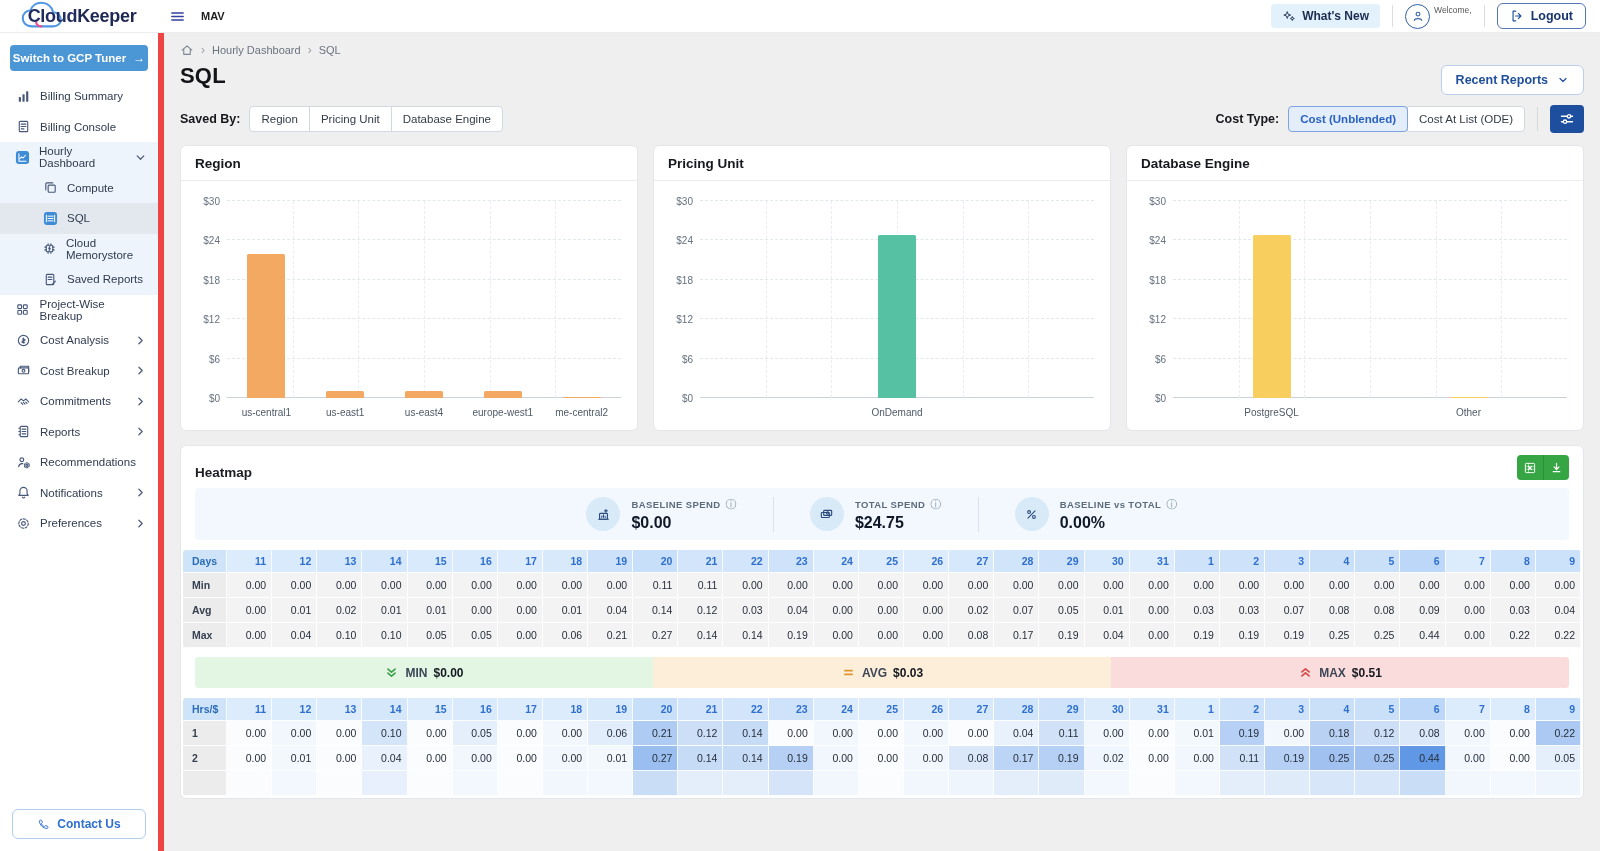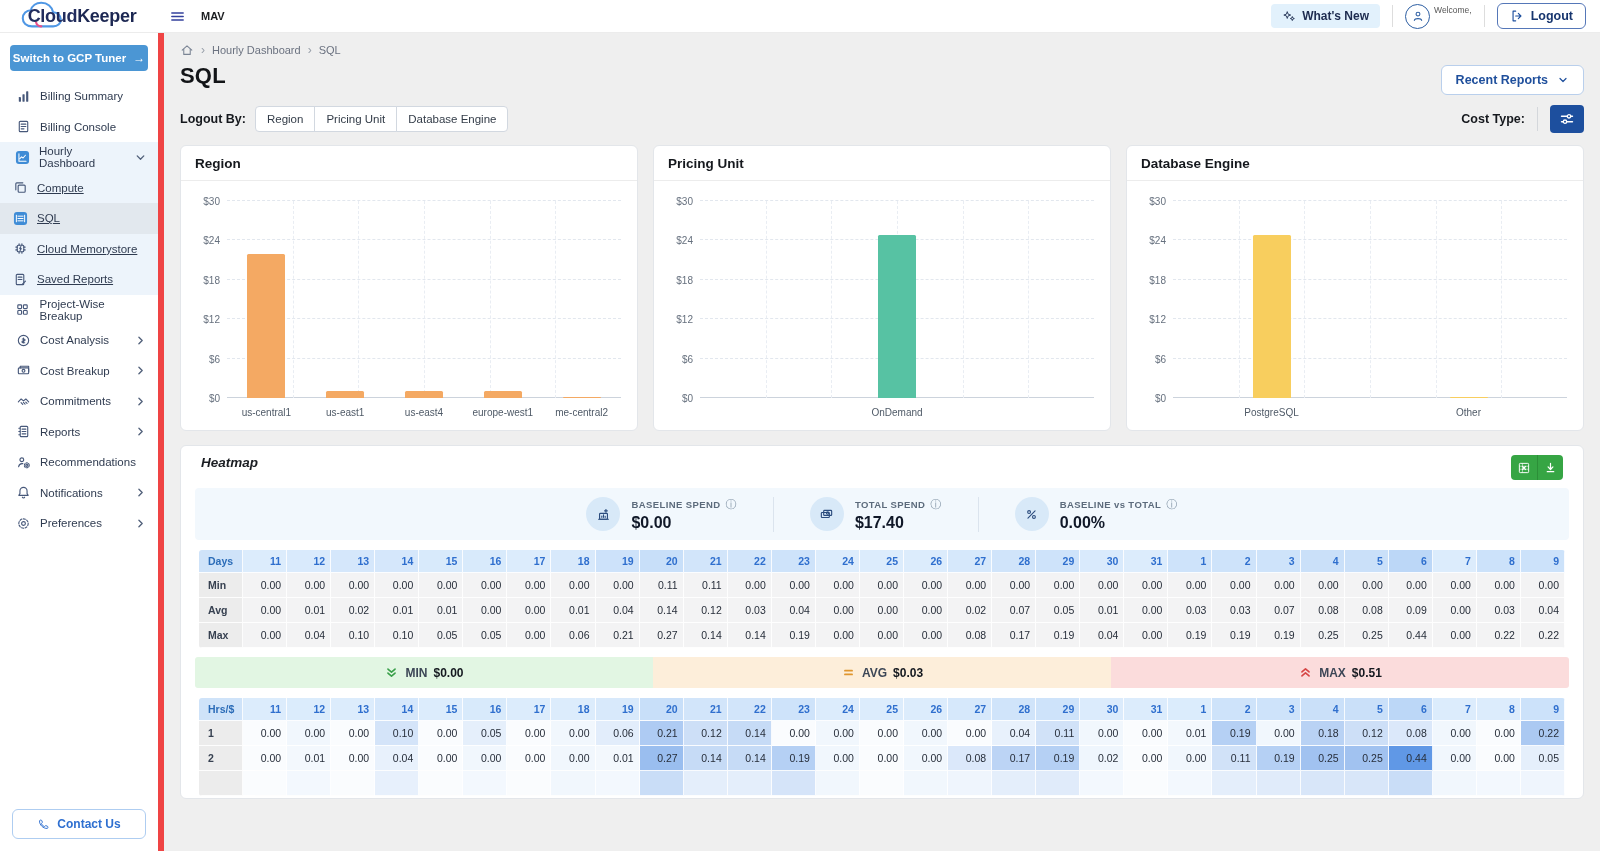--- a/index.html
+++ b/index.html
@@ -34,21 +34,21 @@
   .switch-btn { margin:12px 10px 10px; height:26px; background:#4b96d4; color:#fff; border:none; border-radius:4px;
     font-size:11.5px; font-weight:700; display:flex; align-items:center; justify-content:center; gap:7px;
     cursor:pointer; font-family:inherit; }
   .switch-btn .arr { font-size:12px; }
   #side-nav { flex:1; overflow:hidden; }
   .nav-item { height:30.5px; display:flex; align-items:center; gap:9px; padding:0 10px 0 15px;
     font-size:11.5px; color:#2f3b50; cursor:pointer; }
   .nav-item .icn { display:flex; width:16px; justify-content:center; }
   .nav-item .chev { margin-left:auto; display:flex; color:#51607a; }
   .nav-item.in-group { background:#edf4fb; }
-  .nav-item.child { padding-left:12px;text-decoration:underline; }
+  .nav-item.child { padding-left:42px; }
   .nav-item.active { background:#e2e8ee; }
   .contact-btn { margin:10px 12px 12px; height:30px; background:#fff; border:1px solid #aecdf1; border-radius:6px;
     color:#2e6fd0; font-size:12px; font-weight:600; display:flex; align-items:center; justify-content:center; gap:7px;
     cursor:pointer; font-family:inherit; }
 
   
   .main { flex:1; display:flex; flex-direction:column; min-width:0; background:#efefef; }
   .main-scroll { flex:1; padding:10px 16px 0; overflow:hidden; }
   .page-head { display:flex; justify-content:space-between; align-items:flex-start; }
   .breadcrumb { display:flex; align-items:center; gap:7px; font-size:11px; color:#6b7280; }
@@ -82,35 +82,35 @@
   .plot { position:relative; height:100%; }
   .hline { position:absolute; left:0; right:0; border-top:1px dashed #e2e7ee; }
   .hline.zero { border-top:1px solid #ccd3dc; }
   .vline { position:absolute; top:0; bottom:0; border-left:1px dashed #e9edf3; }
   .ytick { position:absolute; right:calc(100% + 7px); transform:translateY(-50%); font-size:10px; color:#66707e; }
   .bar { position:absolute; bottom:0; width:38px; border-radius:1.5px 1.5px 0 0; cursor:pointer; }
   .xlabel { position:absolute; top:calc(100% + 9px); transform:translateX(-50%); font-size:10px; color:#4f5a67; white-space:nowrap; }
 
   
   .heat-card { margin-top:14px; height:354px; overflow:hidden; }
-  .heat-head { display:flex; justify-content:space-between; align-items:flex-start; padding:9px 20px 8px;font-style:italic; }
+  .heat-head { display:flex; justify-content:space-between; align-items:flex-end; padding:9px 14px 8px; }
   .heat-title { font-size:13.5px; font-weight:700; color:#1a1d22; }
   .export-split { display:flex; }
   .exp { background:#36a544; border:none; width:26px; height:25px; display:flex; align-items:center; justify-content:center; cursor:pointer; }
   .exp-l { border-radius:4px 0 0 4px; }
   .exp-r { border-radius:0 4px 4px 0; border-left:1px solid #2c8f38; }
   .stats-band { margin:0 14px; background:#f2f8fd; border-radius:4px; height:52px; display:flex; align-items:center; justify-content:center; }
   .stat { display:flex; align-items:center; gap:11px; padding:0 36px; border-right:1px solid #dbe4ee; }
   .stat:last-child { border-right:none; }
   .stat-circle { width:34px; height:34px; border-radius:50%; background:#d8e9f8; display:flex; align-items:center; justify-content:center; }
   .stat-label { font-size:9.5px; color:#5c6b7c; letter-spacing:.4px; font-weight:700; display:flex; gap:5px; align-items:center; }
   .stat-label .info { color:#8496a8; font-size:11px; font-weight:400; }
   .stat-value { font-size:16px; font-weight:800; color:#101828; margin-top:2px; }
 
-  .grid-table { display:grid; margin:10px 18px 0; font-size:10.5px; border-radius:3px; overflow:hidden; }
+  .grid-table { display:grid; margin:10px 2px 0; font-size:10.5px; border-radius:3px; overflow:hidden; }
   .gcell { height:25px; display:flex; align-items:center; justify-content:flex-end; padding-right:5px;
     border-right:1px solid rgba(255,255,255,.85); border-bottom:1px solid rgba(255,255,255,.9); color:#272e3a; }
   .ghead { height:23px; font-weight:700; color:#2f6fce; }
   .glabel { justify-content:flex-start; padding-left:9px; padding-right:0; font-weight:700; background:#ececec; color:#374151; }
   .ghead.glabel { background:#cfe3f9; color:#2b6cb8; }
   .sumcell { background:#f3f3f4; }
 
   .banner { display:flex; height:31px; margin:9px 14px 0; border-radius:3px; overflow:hidden; }
   .banner-seg { flex:1; display:flex; align-items:center; justify-content:center; gap:6px; font-size:12px; }
   .banner-seg .lbl { font-weight:600; color:#3c4656; }
@@ -433,29 +433,33 @@
             <span class="icn">
               <svg width="12" height="12" viewBox="0 0 16 16">
                   <path d="M4 6l4 4 4-4" fill="none" stroke="#1f4f9c" stroke-width="1.6" stroke-linecap="round" stroke-linejoin="round"></path>
                 </svg>
             </span>
           </button>
         </div>
 
         <div class="controls">
           <div class="ctl-left">
-            <span class="ctl-label">Logout By:</span>
+            <span class="ctl-label">Saved By:</span>
             <div class="seg" id="group-by-seg">
                 <button>Region</button>
                 <button>Pricing Unit</button>
                 <button>Database Engine</button>
               </div>
           </div>
           <div class="ctl-right">
             <span class="ctl-label">Cost Type:</span>
+            <div class="seg" id="cost-type-seg">
+                <button class="active">Cost (Unblended)</button>
+                <button>Cost At List (ODE)</button>
+              </div>
             <span class="vdiv2"></span>
             <button class="filter-btn">
               <span class="icn">
                 <svg width="16" height="16" viewBox="0 0 16 16">
                     <g stroke="#fff" stroke-width="1.4" fill="none" stroke-linecap="round">
                       <path d="M2.5 5.3h11M2.5 10.7h11"></path>
                     </g>
                     <circle cx="10" cy="5.3" r="1.7" fill="#1d4f9e" stroke="#fff" stroke-width="1.3"></circle>
                     <circle cx="6" cy="10.7" r="1.7" fill="#1d4f9e" stroke="#fff" stroke-width="1.3"></circle>
                   </svg>
@@ -609,21 +613,21 @@
                       <rect x="5" y="3.6" width="8.5" height="5.4" rx=".8"></rect>
                       <circle cx="9.2" cy="6.3" r="1.3"></circle>
                     </g>
                   </svg>
                 </span>
                 <div>
                   <div class="stat-label">
                     <span>TOTAL SPEND</span>
                     <span class="info">ⓘ</span>
                   </div>
-                  <div class="stat-value">$17.40</div>
+                  <div class="stat-value">$24.75</div>
                 </div>
               </div>
               <div class="stat">
                 <span class="stat-circle">
                   <svg width="15" height="15" viewBox="0 0 16 16">
                     <g stroke="#2b4c7e" stroke-width="1.2" fill="none" stroke-linecap="round">
                       <circle cx="5.4" cy="5.4" r="1.5"></circle>
                       <circle cx="10.6" cy="10.6" r="1.5"></circle>
                       <path d="M11.8 4.2l-7.6 7.6"></path>
                     </g>

